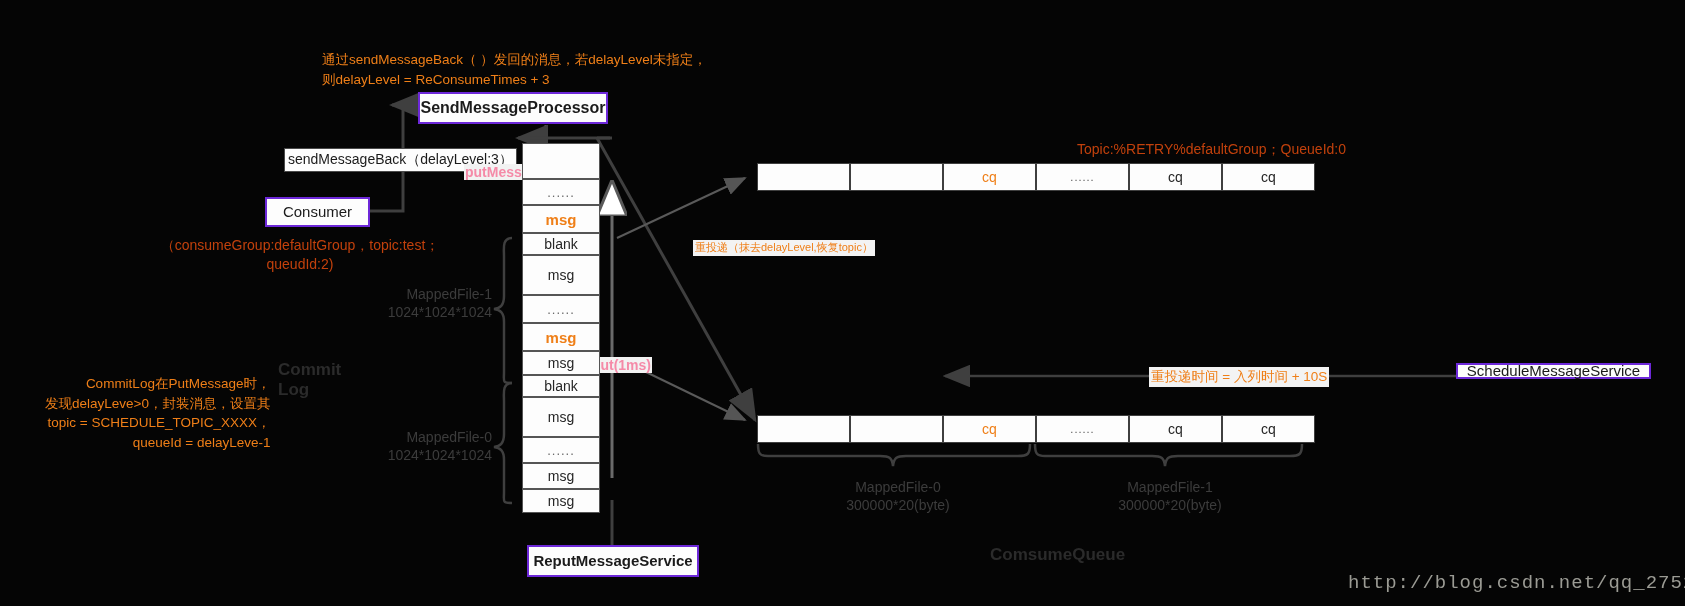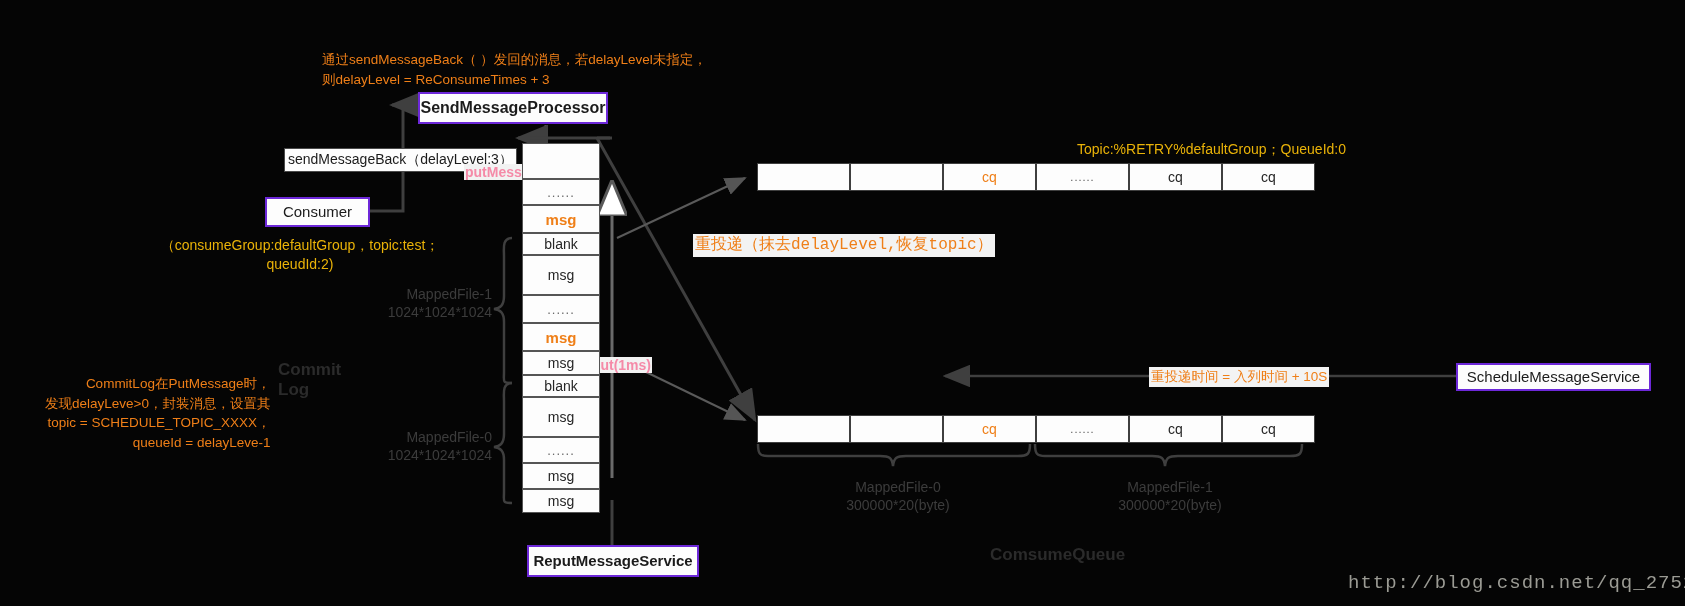--- a/index.html
+++ b/index.html
@@ -31,21 +31,21 @@
   }
   .cq.hot{color:#ef7f18;}
   .cq.dots{color:#555;font-size:11px;letter-spacing:1px;}
 
   .note{
     position:absolute;color:#ef7f18;font-size:13.5px;line-height:1.45;
     white-space:pre-line;
   }
   .note.hl{background:#f3f3f3;display:inline-block;padding:0 2px;}
   .lbl-dim{position:absolute;color:#3c3c3c;font-size:14px;line-height:1.3;text-align:center;}
-  .lbl-grey{position:absolute;color:#eab308;font-size:14px;line-height:1.35;text-align:center;}
+  .lbl-grey{position:absolute;color:#c2410c;font-size:14px;line-height:1.35;text-align:center;}
   .pink{
     position:absolute;color:#f58aa8;font-weight:bold;font-size:14px;
     background:#f2f2f2;padding:0 1px;
   }
   .white-lbl{
     position:absolute;background:#fdfdfd;color:#1b1b1b;font-size:14px;
     padding:2px 3px;border:1px solid #4a4a4a;white-space:nowrap;
   }
   .watermark{
     position:absolute;color:#9b9b94;font-size:19px;letter-spacing:1px;
@@ -113,21 +113,21 @@
 
   <div class="lbl-grey" style="left:155px;top:236px;width:290px;white-space:pre-line;">（consumeGroup:defaultGroup，topic:test；
 queudId:2)</div>
 
   <div class="pink" style="left:464px;top:164px;">putMessage</div>
 
   <div class="pink" style="left:573px;top:357px;">Reput(1ms)</div>
 
   <div class="box bold" style="left:527px;top:545px;width:172px;height:32px;font-size:15px;">ReputMessageService</div>
 
-  <div class="box" style="left:1456px;top:363px;width:195px;height:28px;font-size:15px;">ScheduleMessageService</div>
+  <div class="box" style="left:1456px;top:363px;width:195px;height:16px;font-size:15px;">ScheduleMessageService</div>
 
   <div id="commitlog-col">
       <div class="cell" style="left: 522px; top: 143px; width: 78px; height: 36px;"></div>
       <div class="cell dots" style="left: 522px; top: 179px; width: 78px; height: 26px;">......</div>
       <div class="cell msg-hot" style="left: 522px; top: 205px; width: 78px; height: 28px;">msg</div>
       <div class="cell" style="left: 522px; top: 233px; width: 78px; height: 22px;">blank</div>
       <div class="cell" style="left: 522px; top: 255px; width: 78px; height: 40px;">msg</div>
       <div class="cell dots" style="left: 522px; top: 295px; width: 78px; height: 28px;">......</div>
       <div class="cell msg-hot" style="left: 522px; top: 323px; width: 78px; height: 28px;">msg</div>
       <div class="cell" style="left: 522px; top: 351px; width: 78px; height: 24px;">msg</div>
@@ -143,21 +143,21 @@
   <div class="lbl-dim" style="left:372px;top:428px;width:120px;white-space:pre-line;text-align:right;">MappedFile-0
 1024*1024*1024</div>
 
   <div class="section-lbl" style="left:278px;top:360px;width:70px;line-height:1.2;word-break:break-all;color:#2b2b2b;">CommitLog</div>
 
   <div class="note" style="left:45px;top:374px;text-align:right;">CommitLog在PutMessage时，
 发现delayLeve&gt;0，封装消息，设置其
 topic = SCHEDULE_TOPIC_XXXX，
 queueId = delayLeve-1</div>
 
-  <div class="note hl" style="left:693px;top:234px;font-size:16px;font-family:Liberation Mono, monospace;">重投递（抹去delayLevel,恢复topic）</div>
+  <div class="note hl" style="left:693px;top:240px;font-size:11px;">重投递（抹去delayLevel,恢复topic）</div>
 
   <div class="note hl" style="left:1149px;top:367px;font-size:13.5px;">重投递时间 = 入列时间 + 10S</div>
 
   <div class="lbl-grey" style="left:1046px;top:140px;width:300px;text-align:right;">Topic:%RETRY%defaultGroup；QueueId:0</div>
   <div id="cq-row-0">
       <div class="cq" style="left: 757px; top: 163px; width: 93px; height: 28px;"></div>
       <div class="cq" style="left: 850px; top: 163px; width: 93px; height: 28px;"></div>
       <div class="cq hot" style="left: 943px; top: 163px; width: 93px; height: 28px;">cq</div>
       <div class="cq dots" style="left: 1036px; top: 163px; width: 93px; height: 28px;">......</div>
       <div class="cq" style="left: 1129px; top: 163px; width: 93px; height: 28px;">cq</div>

